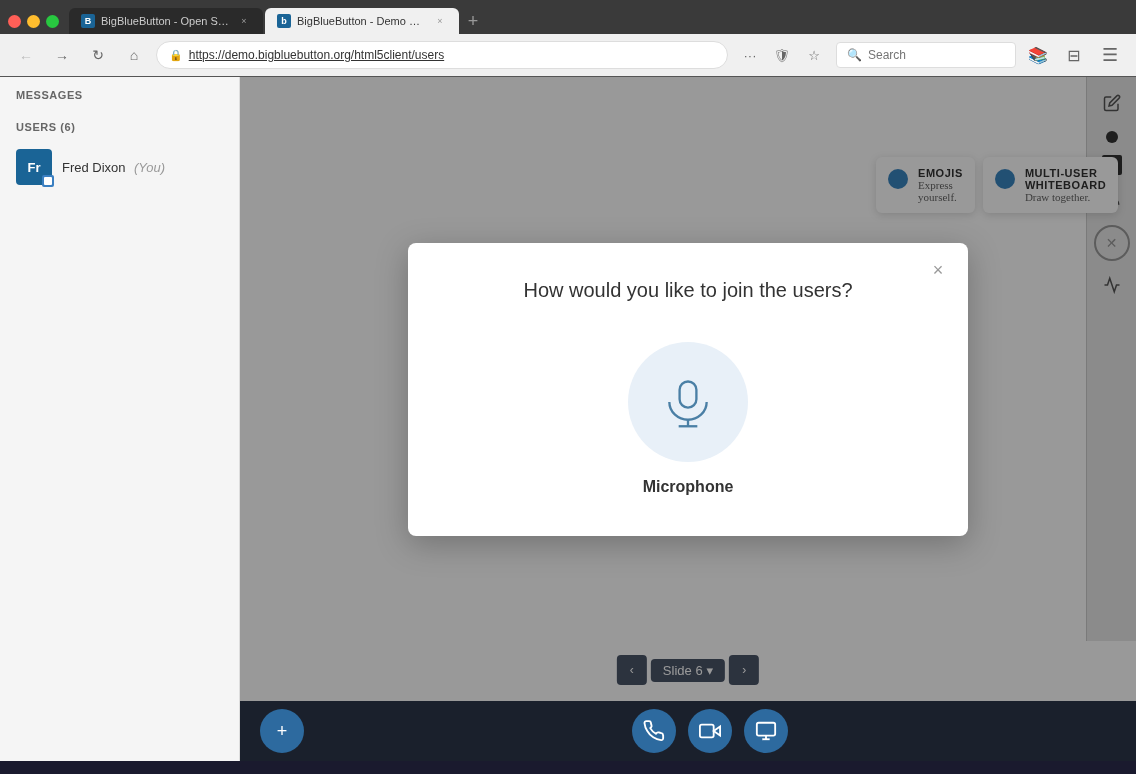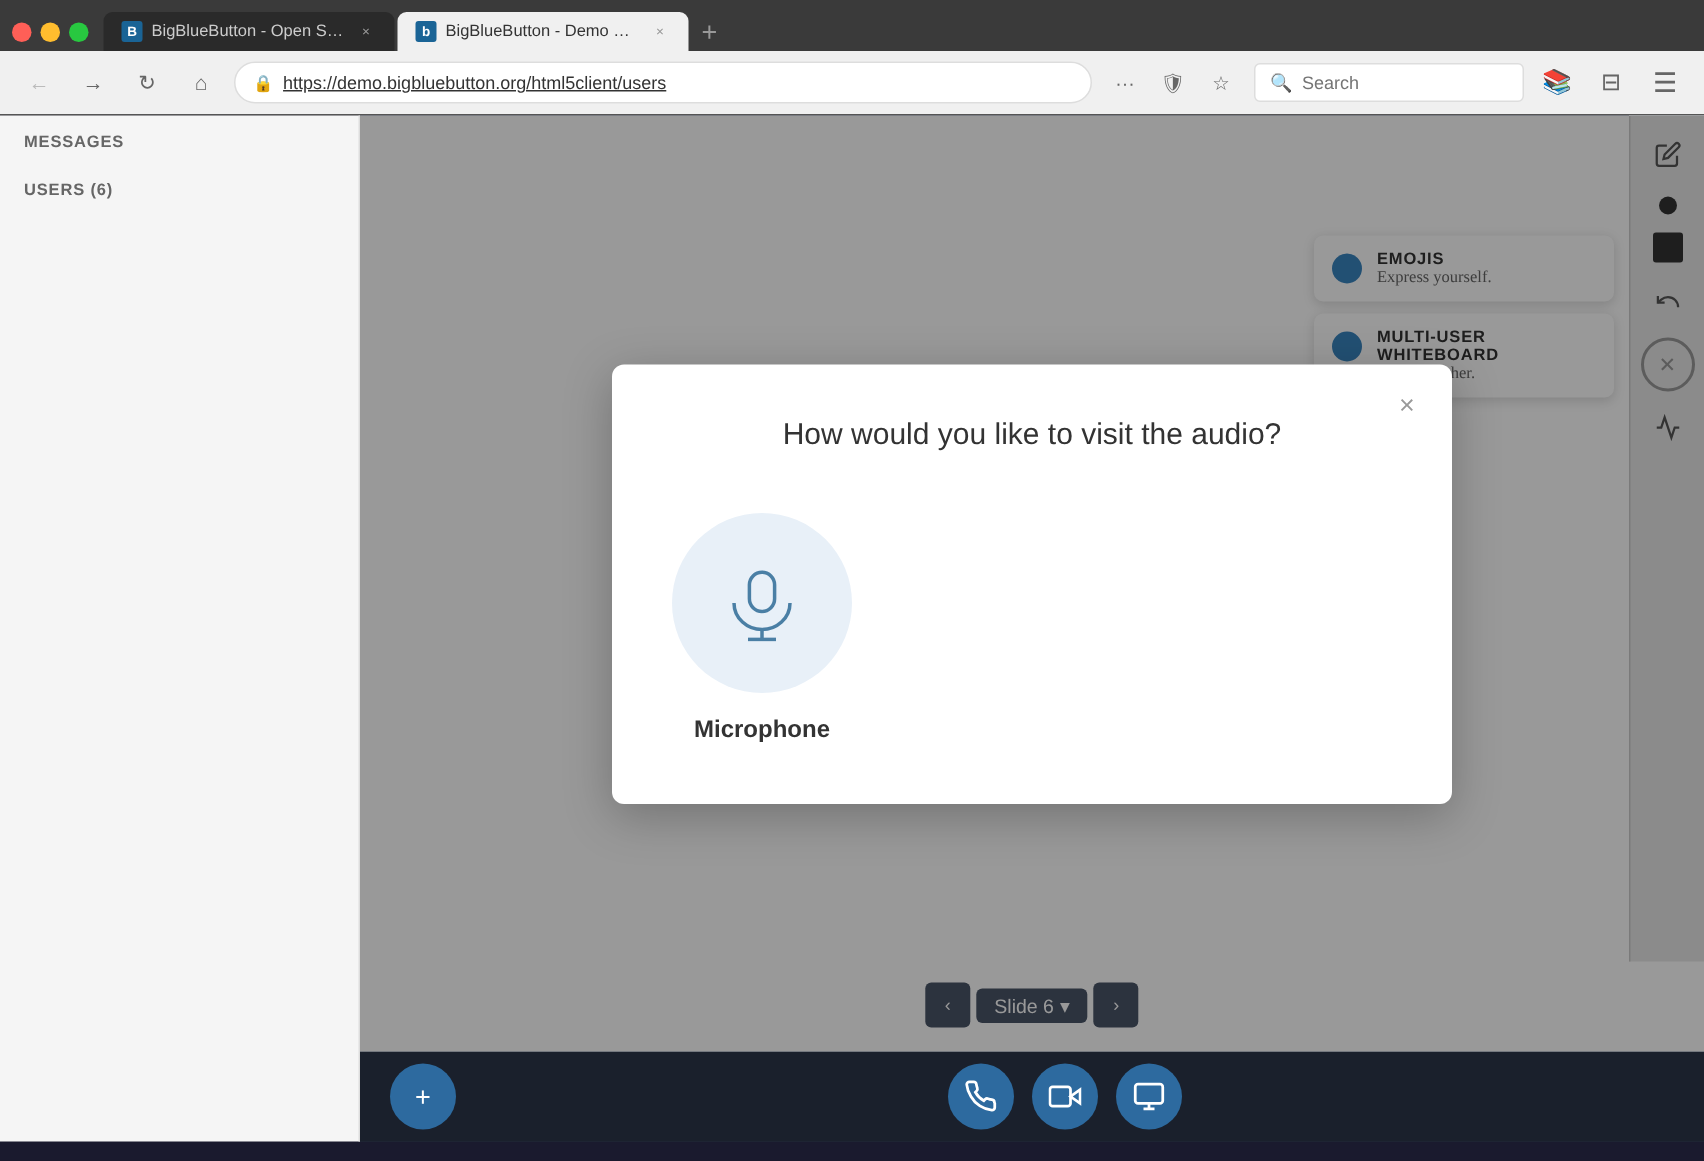--- a/index.html
+++ b/index.html
@@ -71,32 +71,32 @@
     .bottom-right { display: flex; }
     .toolbar-btn { width: 44px; height: 44px; border-radius: 50%; background: #2d6a9f; display: flex; align-items: center; justify-content: center; color: white; cursor: pointer; border: none; font-size: 18px; }
     .toolbar-btn.add { background: #2d6a9f; }
 
     
     .right-panel { position: absolute; right: 0; top: 0; bottom: 60px; width: 50px; background: #e8e8e8; display: flex; flex-direction: column; align-items: center; padding: 8px 0; gap: 6px; border-left: 1px solid #ccc; }
     .panel-btn { width: 36px; height: 36px; border-radius: 4px; display: flex; align-items: center; justify-content: center; color: #555; cursor: pointer; font-size: 16px; }
     .panel-close { width: 36px; height: 36px; border-radius: 50%; border: 2px solid #999; display: flex; align-items: center; justify-content: center; color: #999; font-size: 14px; cursor: pointer; }
 
     
-    .overlay-notif { position: absolute; right: 60px; top: 80px; width: 200px; display: flex; flex-direction: column; gap: 8px; }
+    .overlay-notif { position: absolute; right: 60px; top: 80px; width: 200px; display: flex; flex-direction: row; gap: 8px; }
     .notif-card { background: white; border-radius: 6px; padding: 10px 12px; box-shadow: 0 2px 8px rgba(0,0,0,0.15); display: flex; gap: 10px; align-items: flex-start; }
     .notif-dot { width: 20px; height: 20px; border-radius: 50%; background: #3a85c0; flex-shrink: 0; margin-top: 2px; }
     .notif-title { font-weight: 700; color: #333; font-size: 11px; letter-spacing: 0.05em; }
     .notif-desc { color: #666; font-size: 11px; font-family: Liberation Serif, serif; }
 
     
     .dialog-overlay { position: absolute; inset: 0; background: rgba(0,0,0,0.4); display: flex; align-items: center; justify-content: center; z-index: 100; }
     .dialog { background: white; border-radius: 8px; width: 560px; padding: 36px 40px 40px; position: relative; box-shadow: 0 8px 32px rgba(0,0,0,0.25); }
     .dialog-title { font-size: 20px; font-weight: 400; color: #333; text-align: center; margin-bottom: 40px; }
     .dialog-close { position: absolute; top: 14px; right: 16px; width: 28px; height: 28px; display: flex; align-items: center; justify-content: center; color: #999; font-size: 18px; cursor: pointer; border: none; background: transparent; border-radius: 50%; }
-    .audio-options { display: flex; gap: 52px; }
+    .audio-options { display: flex; gap: 52px; justify-content: center; }
     .audio-option { display: flex; flex-direction: column; align-items: center; gap: 16px; cursor: pointer; }
     .audio-option-circle { width: 120px; height: 120px; border-radius: 50%; background: #e8f0f8; display: flex; align-items: center; justify-content: center; transition: background 0.2s; }
     .audio-option-label { font-size: 16px; font-weight: 700; color: #333; }
 
     
     .mic-svg, .headphones-svg { width: 56px; height: 56px; }
   </style>
 </head>
 <body>
 
@@ -144,20 +144,34 @@
     <div class="nav-action-btn" style="font-size:16px;">⊟</div>
     <div class="nav-action-btn" style="font-size:18px;">☰</div>
   </div>
 </div>
 
 <div class="app">
 
   <div class="sidebar">
     <div class="sidebar-section-title">MESSAGES</div>
     <div class="sidebar-section-title">USERS (6)</div>
+    <div class="sidebar-item">
+      <div class="user-avatar">
+        Fr
+        <div class="user-avatar-badge">
+          <svg width="8" height="8" viewBox="0 0 8 8" fill="white">
+              <rect width="8" height="8" rx="1"></rect>
+            </svg>
+        </div>
+      </div>
+      <span>
+        <span style="font-size:13px;color:#333;">Fred Dixon</span>
+        <span style="font-size:13px;color:#999;font-style:italic;margin-left:4px;">(You)</span>
+      </span>
+    </div>
   </div>
 
   <div class="main">
 
 
     <div class="presentation">
       <div class="slide-area">
         <div class="slide-content">
           <div class="bbb-logo">
             <span>b</span>
@@ -214,21 +228,21 @@
           <div>
             <div class="notif-title">MULTI-USER WHITEBOARD</div>
             <div class="notif-desc">Draw together.</div>
           </div>
         </div>
       </div>
 
       <div class="dialog-overlay">
         <div class="dialog">
           <button class="dialog-close">×</button>
-          <div class="dialog-title">How would you like to visit the audio?</div>
+          <div class="dialog-title">How would you like to join the users?</div>
           <div class="audio-options">
 
             <div class="audio-option">
               <div class="audio-option-circle">
                 <svg class="mic-svg" viewBox="0 0 60 60" fill="none" stroke="#4a7fa5" stroke-width="2.5">
                   <rect x="21" y="8" width="18" height="28" rx="9" fill="none"></rect>
                   <path d="M10 30c0 11 9.5 19 20 19s20-8 20-19"></path>
                   <line x1="30" y1="49" x2="30" y2="56"></line>
                   <line x1="20" y1="56" x2="40" y2="56"></line>
                 </svg>

